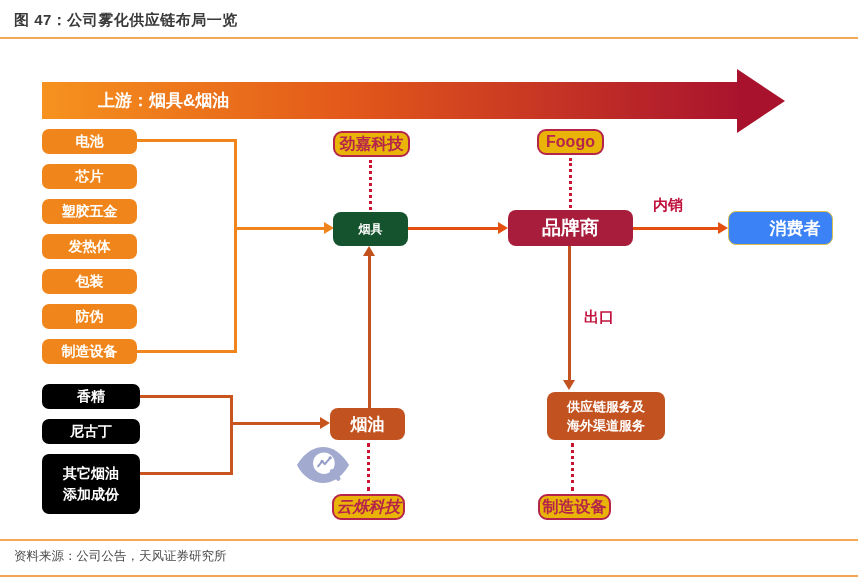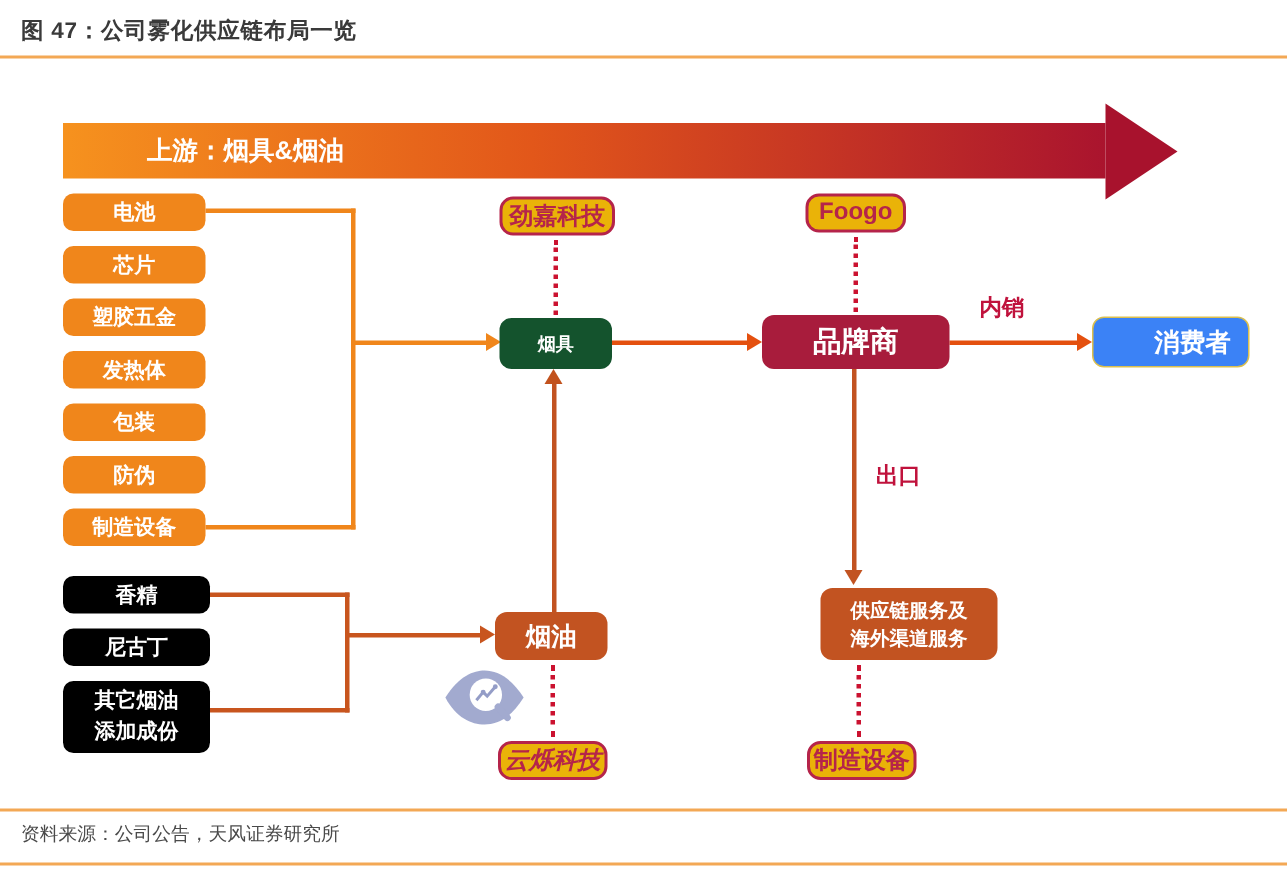--- a/index.html
+++ b/index.html
@@ -80,21 +80,21 @@
 <div class="abs node orange col-l" style="top:129px">电池</div>
 <div class="abs node orange col-l" style="top:164px">芯片</div>
 <div class="abs node orange col-l" style="top:199px">塑胶五金</div>
 <div class="abs node orange col-l" style="top:234px">发热体</div>
 <div class="abs node orange col-l" style="top:269px">包装</div>
 <div class="abs node orange col-l" style="top:304px">防伪</div>
 <div class="abs node orange col-l" style="top:339px">制造设备</div>
 
 <div class="abs node brick col-l2" style="top:384px">香精</div>
 <div class="abs node brick col-l2" style="top:419px">尼古丁</div>
-<div class="abs node brick col-l2" style="top:454px;height:48px">
+<div class="abs node brick col-l2" style="top:454px;height:60px">
   <span class="wrap-4">其它烟油添加成份</span>
 </div>
 
 <div class="abs hl" style="left:137px;top:139px;width:100px"></div>
 <div class="abs hl" style="left:137px;top:350px;width:100px"></div>
 <div class="abs vl" style="left:234px;top:139px;height:214px"></div>
 <div class="abs hl" style="left:234px;top:227px;width:90px"></div>
 <div class="abs arr-r" style="left:324px;top:222px"></div>
 
 <div class="abs hl brickline" style="left:140px;top:395px;width:93px"></div>

